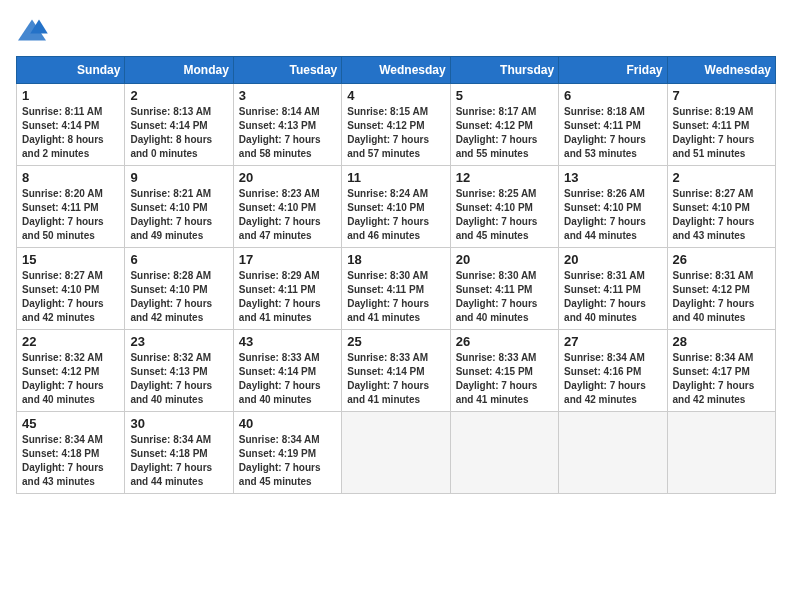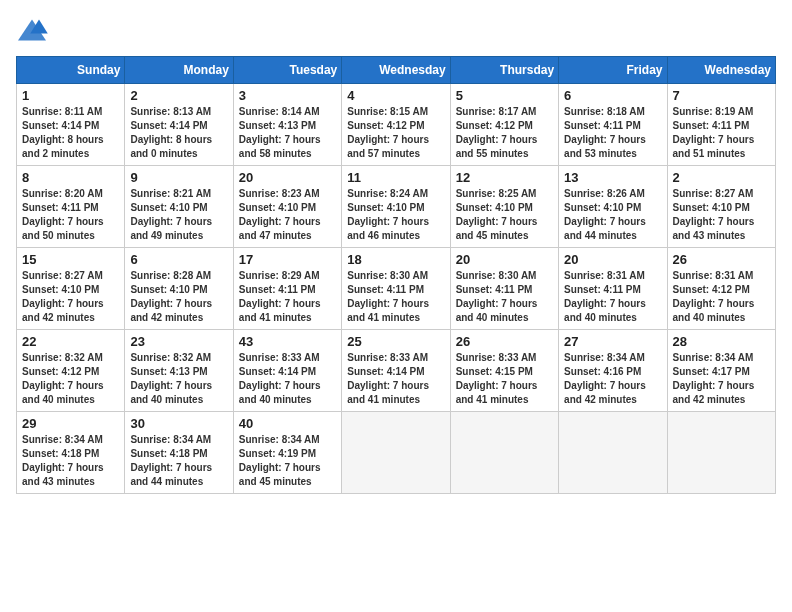--- a/index.html
+++ b/index.html
@@ -240,21 +240,21 @@
           <span class="day-num">27</span>
           <div class="day-info">Sunrise: 8:34 AM<br>Sunset: 4:16 PM<br>Daylight: 7 hours and 42 minutes</div>
         </td>
         <td>
           <span class="day-num">28</span>
           <div class="day-info">Sunrise: 8:34 AM<br>Sunset: 4:17 PM<br>Daylight: 7 hours and 42 minutes</div>
         </td>
       </tr>
       <tr>
         <td>
-          <span class="day-num">29</span>
+          <span class="day-num">45</span>
           <div class="day-info">Sunrise: 8:34 AM<br>Sunset: 4:18 PM<br>Daylight: 7 hours and 43 minutes</div>
         </td>
         <td>
           <span class="day-num">30</span>
           <div class="day-info">Sunrise: 8:34 AM<br>Sunset: 4:18 PM<br>Daylight: 7 hours and 44 minutes</div>
         </td>
         <td>
           <span class="day-num">40</span>
           <div class="day-info">Sunrise: 8:34 AM<br>Sunset: 4:19 PM<br>Daylight: 7 hours and 45 minutes</div>
         </td>

